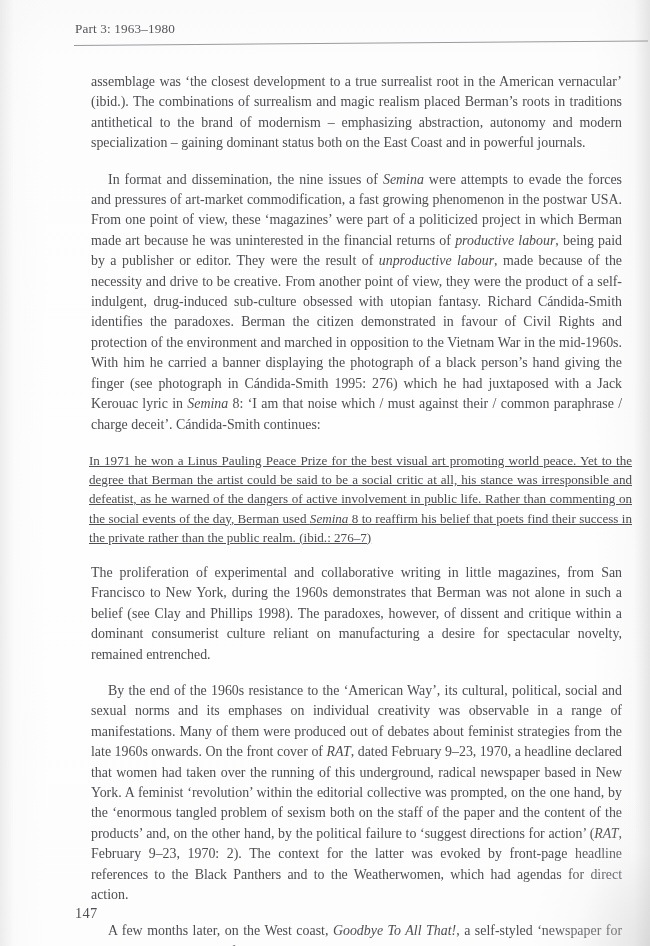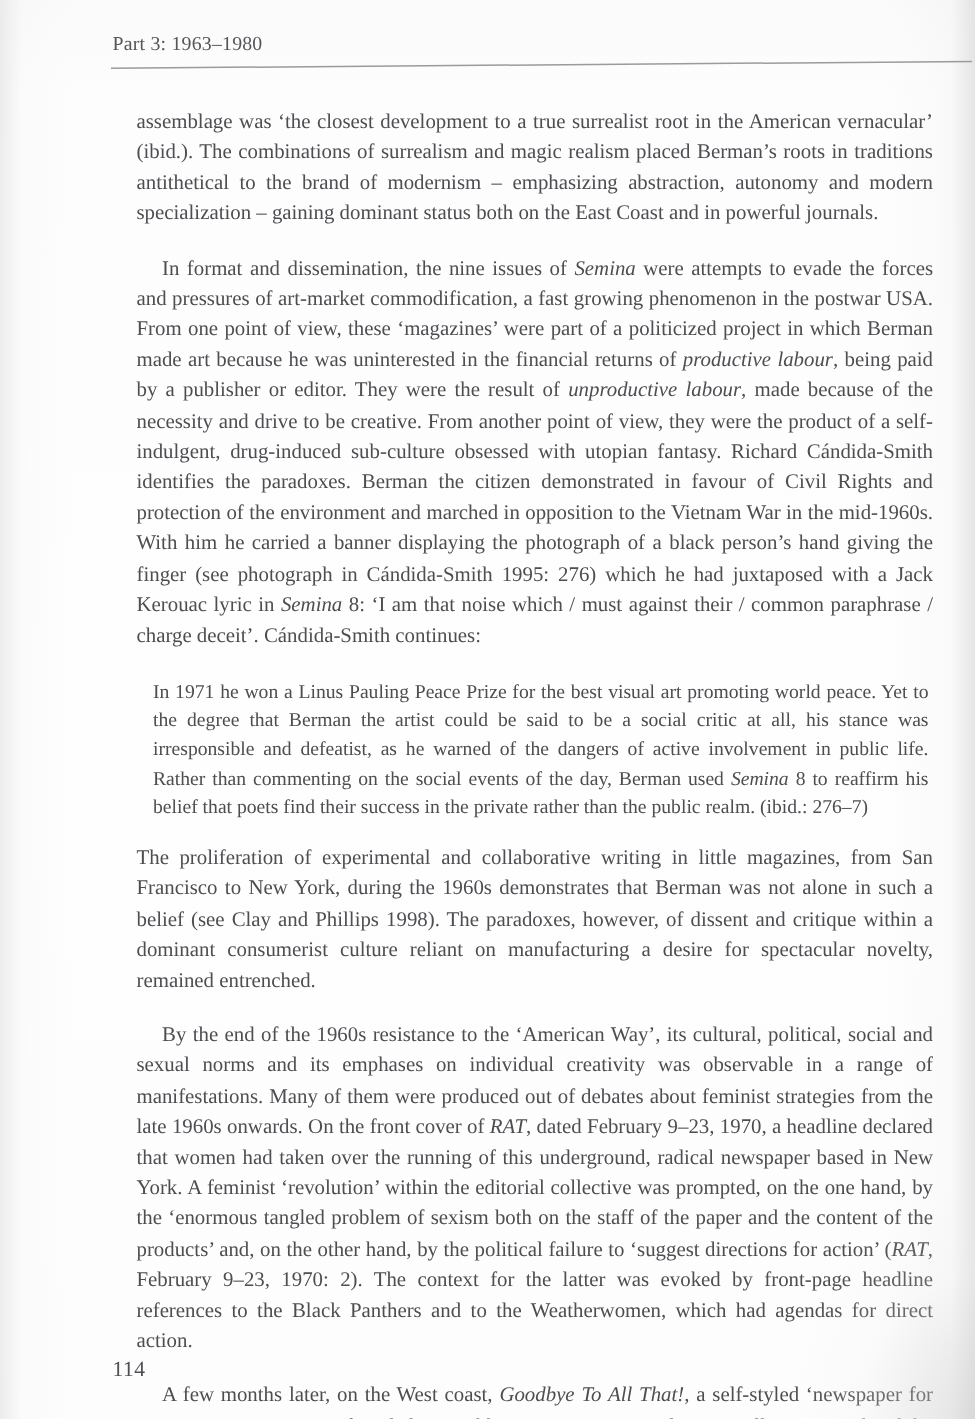--- a/index.html
+++ b/index.html
@@ -85,21 +85,21 @@
   p.indent { text-indent: 17px; }
 
   blockquote.quote {
     margin: 13px 0 13px 0;
     padding: 0 6px 0 14px;
     font-size: 13.1px;
     line-height: 19.2px;
     text-align: justify;
     color: #4d4d52;
   }
-  blockquote.quote p { margin: 13px; }
+  blockquote.quote p { margin: 0; text-decoration: underline; }
 
   i, em { font-style: italic; }
 
   
   .folio {
     position: absolute;
     left: 75px;
     top: 905px;
     font-size: 14.4px;
     color: #4f4f54;
@@ -126,15 +126,15 @@
     </blockquote>
 
     <p class="body"><span>The proliferation of experimental and collaborative writing in little magazines, from San Francisco to New York, during the 1960s demonstrates that Berman was not alone in such a belief (see Clay and Phillips 1998). The paradoxes, however, of dissent and critique within a dominant consumerist culture reliant on manufacturing a desire for spectacular novelty, remained entrenched.</span></p>
 
     <p class="body indent"><span>By the end of the 1960s resistance to the ‘American Way’, its cultural, political, social and sexual norms and its emphases on individual creativity was observable in a range of manifestations. Many of them were produced out of debates about feminist strategies from the late 1960s onwards. On the front cover of </span><i>RAT</i><span>, dated February 9–23, 1970, a headline declared that women had taken over the running of this underground, radical newspaper based in New York. A feminist ‘revolution’ within the editorial collective was prompted, on the one hand, by the ‘enormous tangled problem of sexism both on the staff of the paper and the content of the products’ and, on the other hand, by the political failure to ‘suggest directions for action’ (</span><i>RAT</i><span>, February 9–23, 1970: 2). The context for the latter was evoked by front-page headline references to the Black Panthers and to the Weatherwomen, which had agendas for direct action.</span></p>
 
     <p class="body indent"><span>A few months later, on the West coast, </span><i>Goodbye To All That!</i><span>, a self-styled ‘newspaper for San Diego women’, was founded. Its emblem was a rising rayed sun/eye illuminating the globe and ringed by a message: ‘THE POWER OF WOMEN UNITED CAN FREE US ALL’. Two early issues of the paper included antiwar photomontages by Martha Rosler. The first was on the back cover of the third issue, dated 13 October 1970. Rosler transformed a photograph that first appeared on the front cover of </span><i>Life</i><span> magazine, dated 8 November 1968. The photo of Nguyen Thi Tron, a twelve-year-old Vietnamese, who lost the lower part of her leg to gunfire from a US helicopter, was accompanied by the headline ‘As the bombing stops – THIS GIRL TRON’. Inside there was a twelve-page photo essay with photographs by Larry Burrows and text by Don Moser. On the cover of </span></p>
 
   </div>
 
-  <div class="folio">114</div>
+  <div class="folio">147</div>
 
 </div>
 
 </body></html>

